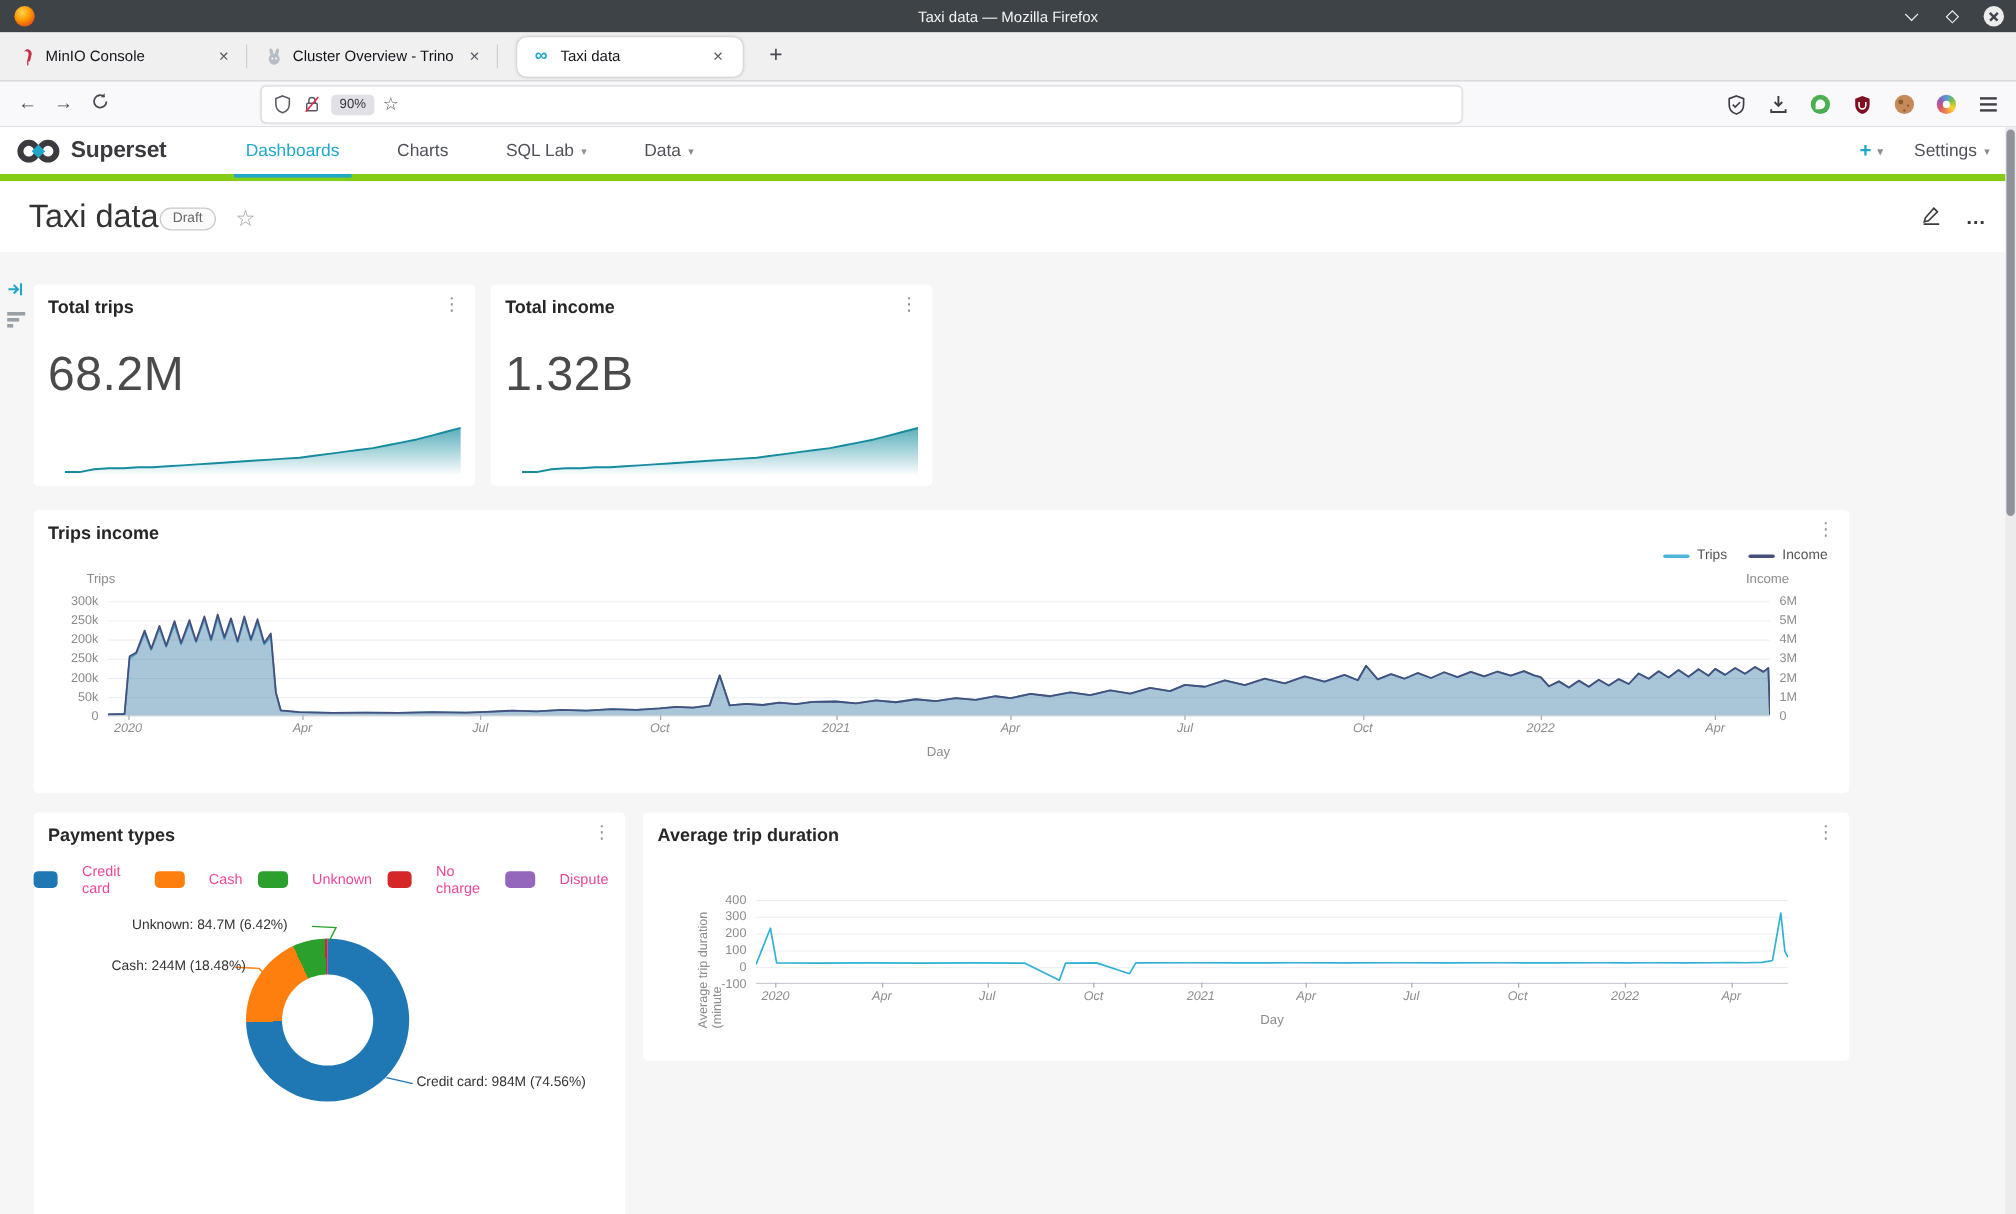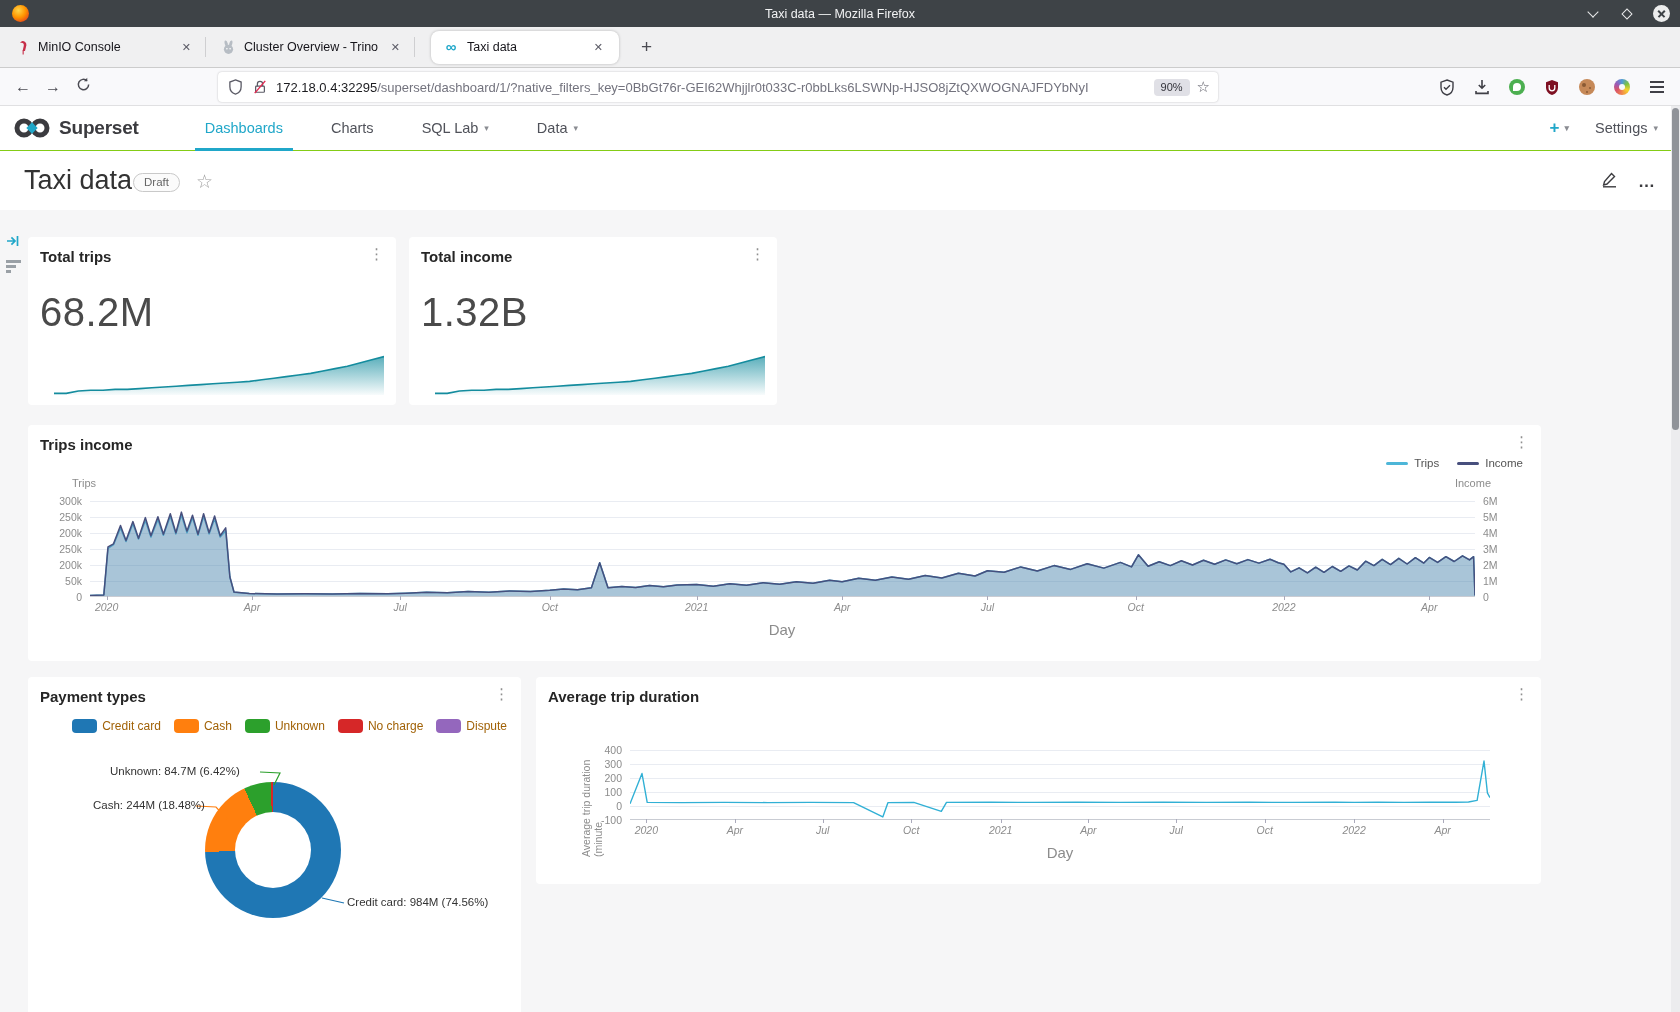--- a/index.html
+++ b/index.html
@@ -45,21 +45,21 @@
   .hamburger { display:flex; flex-direction:column; gap:3.5px; }
   .hamburger i { width:14px; height:1.8px; background:#3f3f46; }
   .green-circ { width:16px; height:16px; border-radius:50%; background:#4caf50; position:relative; }
   .green-circ::after { content:""; position:absolute; left:4px; top:4px; width:8px; height:8px; border-radius:50% 50% 50% 0; background:#fff; }
   .cookie { width:16px; height:16px; border-radius:50%; background:#c68958; position:relative; }
   .cookie::before { content:""; position:absolute; left:3px; top:4px; width:4px; height:4px; border-radius:50%; background:#8a5a34; box-shadow:6px 3px 0 -1px #8a5a34, 3px 7px 0 -1px #8a5a34; }
   .colorstar { width:16px; height:16px; border-radius:50%; background:conic-gradient(#4f9bd9,#7dc242,#f6d32d,#f2884b,#d95468,#9b59b6,#4f9bd9); position:relative; }
   .colorstar::after { content:""; position:absolute; left:5px; top:5px; width:6px; height:6px; border-radius:50%; background:#f9f9fb; }
 
   
-  .ssnav { position:absolute; left:0; top:106px; width:1680px; height:45px; background:#fff; border-bottom:1px solid #84cc16; display:flex; align-items:center; }
+  .ssnav { position:absolute; left:0; top:106px; width:1680px; height:45px; background:#fff; border-bottom:6px solid #84cc16; display:flex; align-items:center; }
   .brand { display:flex; align-items:center; gap:8px; padding-left:13px; }
   .brand-name { font-size:19px; font-weight:bold; color:#3b3b3f; letter-spacing:-0.2px; }
   .ssnav-items { display:flex; align-items:center; margin-left:42px; gap:0; height:45px; }
   .ssnav-item { font-size:14.5px; color:#50525a; padding:0 24px; height:45px; display:flex; align-items:center; gap:6px; position:relative; }
   .ssnav-item.active { color:#20a7c9; }
   .ssnav-item.active::after { content:""; position:absolute; left:14px; right:14px; bottom:0; height:3px; background:#20a7c9; }
   .caret { font-size:9px; color:#8a8c92; }
   .ssnav-right { margin-left:auto; display:flex; align-items:center; gap:26px; padding-right:22px; }
   .plusbtn { color:#20a7c9; font-size:17px; font-weight:bold; display:flex; gap:5px; align-items:center; }
   .settings { font-size:14.5px; color:#50525a; display:flex; gap:6px; align-items:center; }
@@ -91,25 +91,25 @@
   .lg-line { width:22px; height:3px; border-radius:2px; }
   .axis-title { position:absolute; font-size:11px; color:#8c8c8c; }
   .plot { position:absolute; border-bottom:1px solid #c9ccd3;
           background-image:linear-gradient(to bottom,#e9ecf2 1px, transparent 1px); }
   .ytick { position:absolute; font-size:10.5px; color:#8c8c8c; }
   .yl .ytick { right:0; } .yr .ytick { left:0; }
   .ycol { position:absolute; }
   .xcol { position:absolute;font-style:italic; }
   .xtick { position:absolute; font-size:10.5px; color:#8c8c8c; transform:translateX(-50%); top:4px; white-space:nowrap; }
   .xmark { position:absolute; width:1px; height:4px; background:#aab; top:-1px; }
-  .xlabel { position:absolute; font-size:15px; color:#8c8c8c; transform:translateX(-50%); }
+  .xlabel { position:absolute; font-size:11px; color:#8c8c8c; transform:translateX(-50%); }
 
   
   .pt-legend { position:absolute; left:0; right:14px; top:42px; display:flex; justify-content:flex-end; gap:13px; }
-  .pl-item { display:flex; align-items:center; gap:5px; font-size:12px; color:#a16207; }
+  .pl-item { display:flex; align-items:center; gap:20px; font-size:12px; color:#ec4899; }
   .pl-item i { width:25px; height:14px; border-radius:4px; display:block; }
   .donut { position:absolute; left:177px; top:105px; width:136px; height:136px; border-radius:50%; }
   .donut-hole { position:absolute; left:30px; top:30px; width:76px; height:76px; border-radius:50%; background:#fff; }
   .callout { position:absolute; font-size:11.5px; color:#333; white-space:nowrap; }
   .co-svg { position:absolute; left:0; top:0; pointer-events:none; }
 
   
   .vlabel { position:absolute; left:44px; top:62px; height:118px; writing-mode:vertical-rl; transform:rotate(180deg); font-size:10.5px; color:#8c8c8c; overflow:hidden; }
 
   
@@ -195,21 +195,20 @@
           <path d="M8 1l6 2.2v5c0 4-2.6 6.8-6 7.8-3.4-1-6-3.8-6-7.8v-5z" fill="none" stroke="#5b5b66" stroke-width="1.4"></path>
         </svg>
     </span>
     <span class="ticon">
       <svg width="14" height="16" viewBox="0 0 16 18">
           <rect x="3" y="8" width="10" height="7" rx="1" fill="none" stroke="#5b5b66" stroke-width="1.4"></rect>
           <path d="M5 8V5.5A3 3 0 0 1 11 5.5V8" fill="none" stroke="#5b5b66" stroke-width="1.4"></path>
           <line x1="2" y1="16" x2="14" y2="2" stroke="#e22850" stroke-width="1.6"></line>
         </svg>
     </span>
-    <span class="urltext"><span class="host">172.18.0.4:32295</span><span class="path">/superset/dashboard/1/?native_filters_key=0BbGt76r-GEI62Whjjlr0t033C-r0bbLks6LSWNp-HJSO8jZtQXWOGNAJFDYbNyI</span></span>
     <span class="zoomchip">90%</span>
     <span class="star">☆</span>
   </div>
   <div class="toolicons">
     <span class="ticon">
       <svg width="16" height="17" viewBox="0 0 16 17">
           <path d="M8 1l6 2.2v5c0 4-2.6 6.8-6 7.8-3.4-1-6-3.8-6-7.8v-5z" fill="none" stroke="#3f3f46" stroke-width="1.4"></path>
           <path d="M5 8.2l2 2 4-4" fill="none" stroke="#3f3f46" stroke-width="1.4"></path>
         </svg>
     </span>

